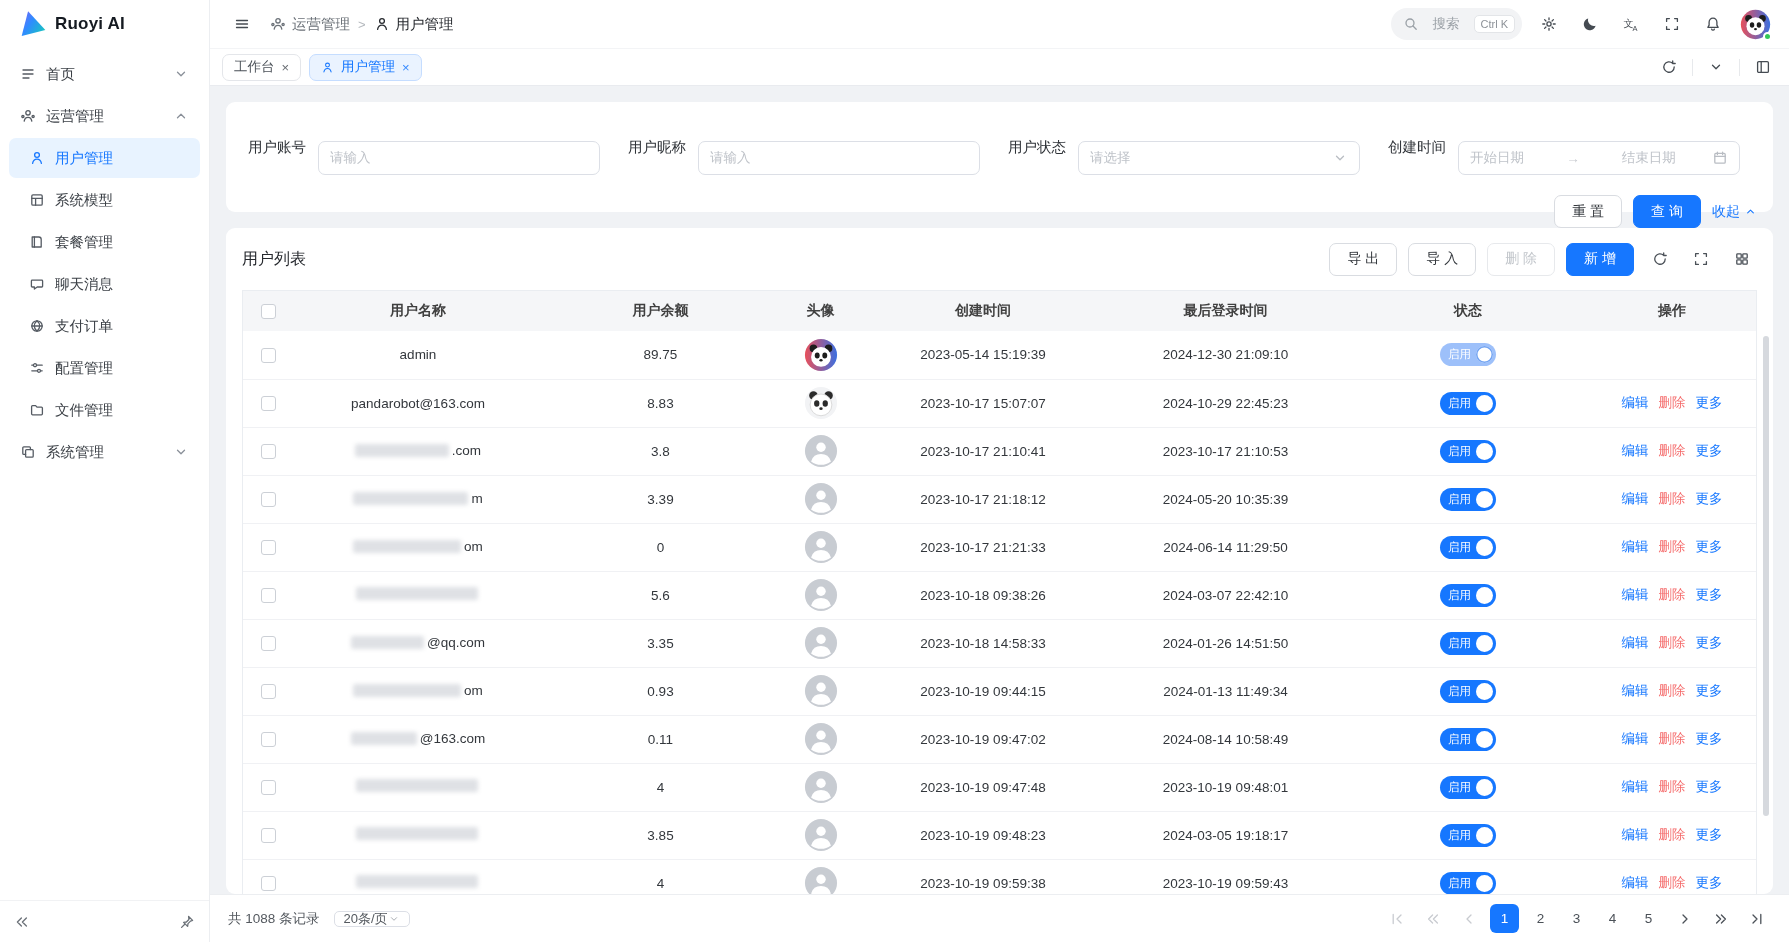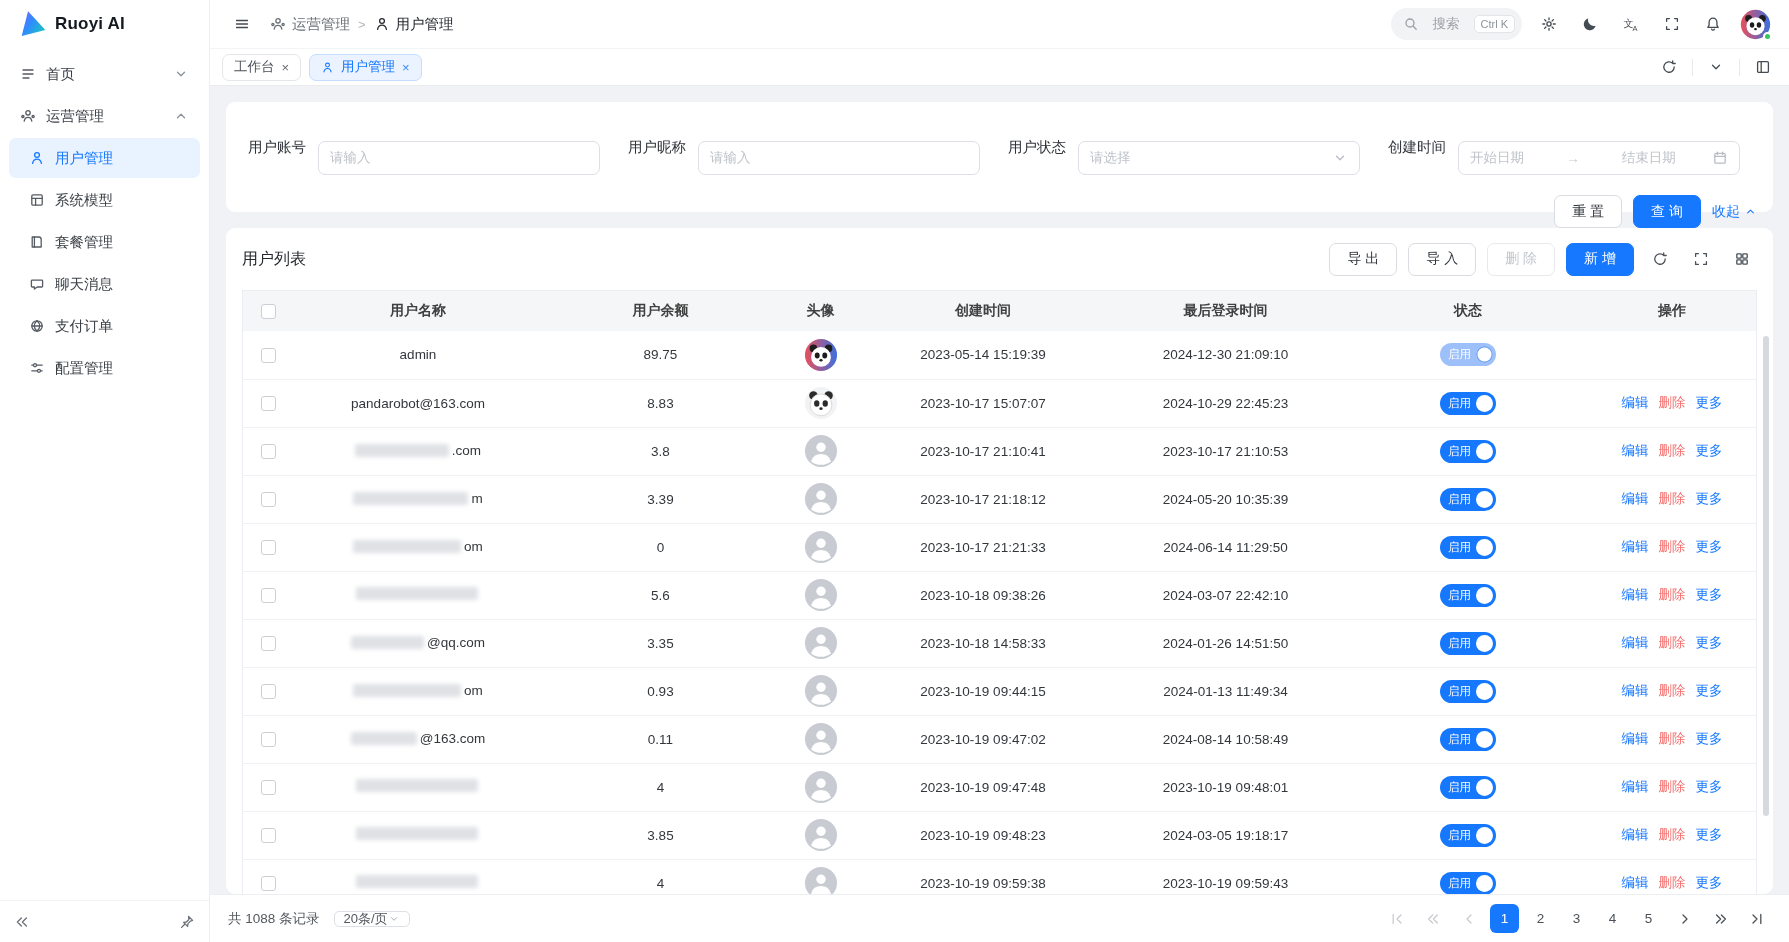--- a/index.html
+++ b/index.html
@@ -201,20 +201,42 @@
         </div>
         <div class="menu-item child">
           <span class="icn " style="display:inline-flex;">
             <svg viewBox="0 0 16 16" width="16" height="16" fill="none" stroke="currentColor" stroke-width="1.3" stroke-linecap="round" stroke-linejoin="round">
               <path d="M2.8 5.2h10.4M2.8 10.8h10.4"></path>
               <circle cx="6" cy="5.2" r="1.5" fill="#fff"></circle>
               <circle cx="10" cy="10.8" r="1.5" fill="#fff"></circle>
             </svg>
           </span>
           <span class="mi-label">配置管理</span>
+        </div>
+        <div class="menu-item child">
+          <span class="icn " style="display:inline-flex;">
+            <svg viewBox="0 0 16 16" width="16" height="16" fill="none" stroke="currentColor" stroke-width="1.3" stroke-linecap="round" stroke-linejoin="round">
+              <path d="M2.6 4.6a1 1 0 0 1 1-1h3L8 5.1h4.4a1 1 0 0 1 1 1v5.7a1 1 0 0 1-1 1H3.6a1 1 0 0 1-1-1z"></path>
+            </svg>
+          </span>
+          <span class="mi-label">文件管理</span>
+        </div>
+        <div class="menu-item">
+          <span class="icn " style="display:inline-flex;">
+            <svg viewBox="0 0 16 16" width="16" height="16" fill="none" stroke="currentColor" stroke-width="1.3" stroke-linecap="round" stroke-linejoin="round">
+              <rect x="5.6" y="5.6" width="7.6" height="7.6" rx="1"></rect>
+              <path d="M10.4 5.6V3.8a1 1 0 0 0-1-1H3.8a1 1 0 0 0-1 1v5.6a1 1 0 0 0 1 1h1.8"></path>
+            </svg>
+          </span>
+          <span class="mi-label">系统管理</span>
+          <span class="icn mi-arrow" style="display:inline-flex;">
+            <svg viewBox="0 0 16 16" width="16" height="16" fill="none" stroke="currentColor" stroke-width="1.3" stroke-linecap="round" stroke-linejoin="round">
+              <path d="M4.5 6.2 8 9.7l3.5-3.5"></path>
+            </svg>
+          </span>
         </div>
       </nav>
     <div class="sidebar-footer">
       <span class="sf-btn">
           <svg viewBox="0 0 16 16" width="16" height="16" fill="none" stroke="currentColor" stroke-width="1.3" stroke-linecap="round" stroke-linejoin="round">
             <path d="M7.4 4 3.4 8l4 4M12.4 4l-4 4 4 4"></path>
           </svg>
         </span>
       <span class="sf-btn">
           <svg viewBox="0 0 16 16" width="16" height="16" fill="none" stroke="currentColor" stroke-width="1.3" stroke-linecap="round" stroke-linejoin="round">

